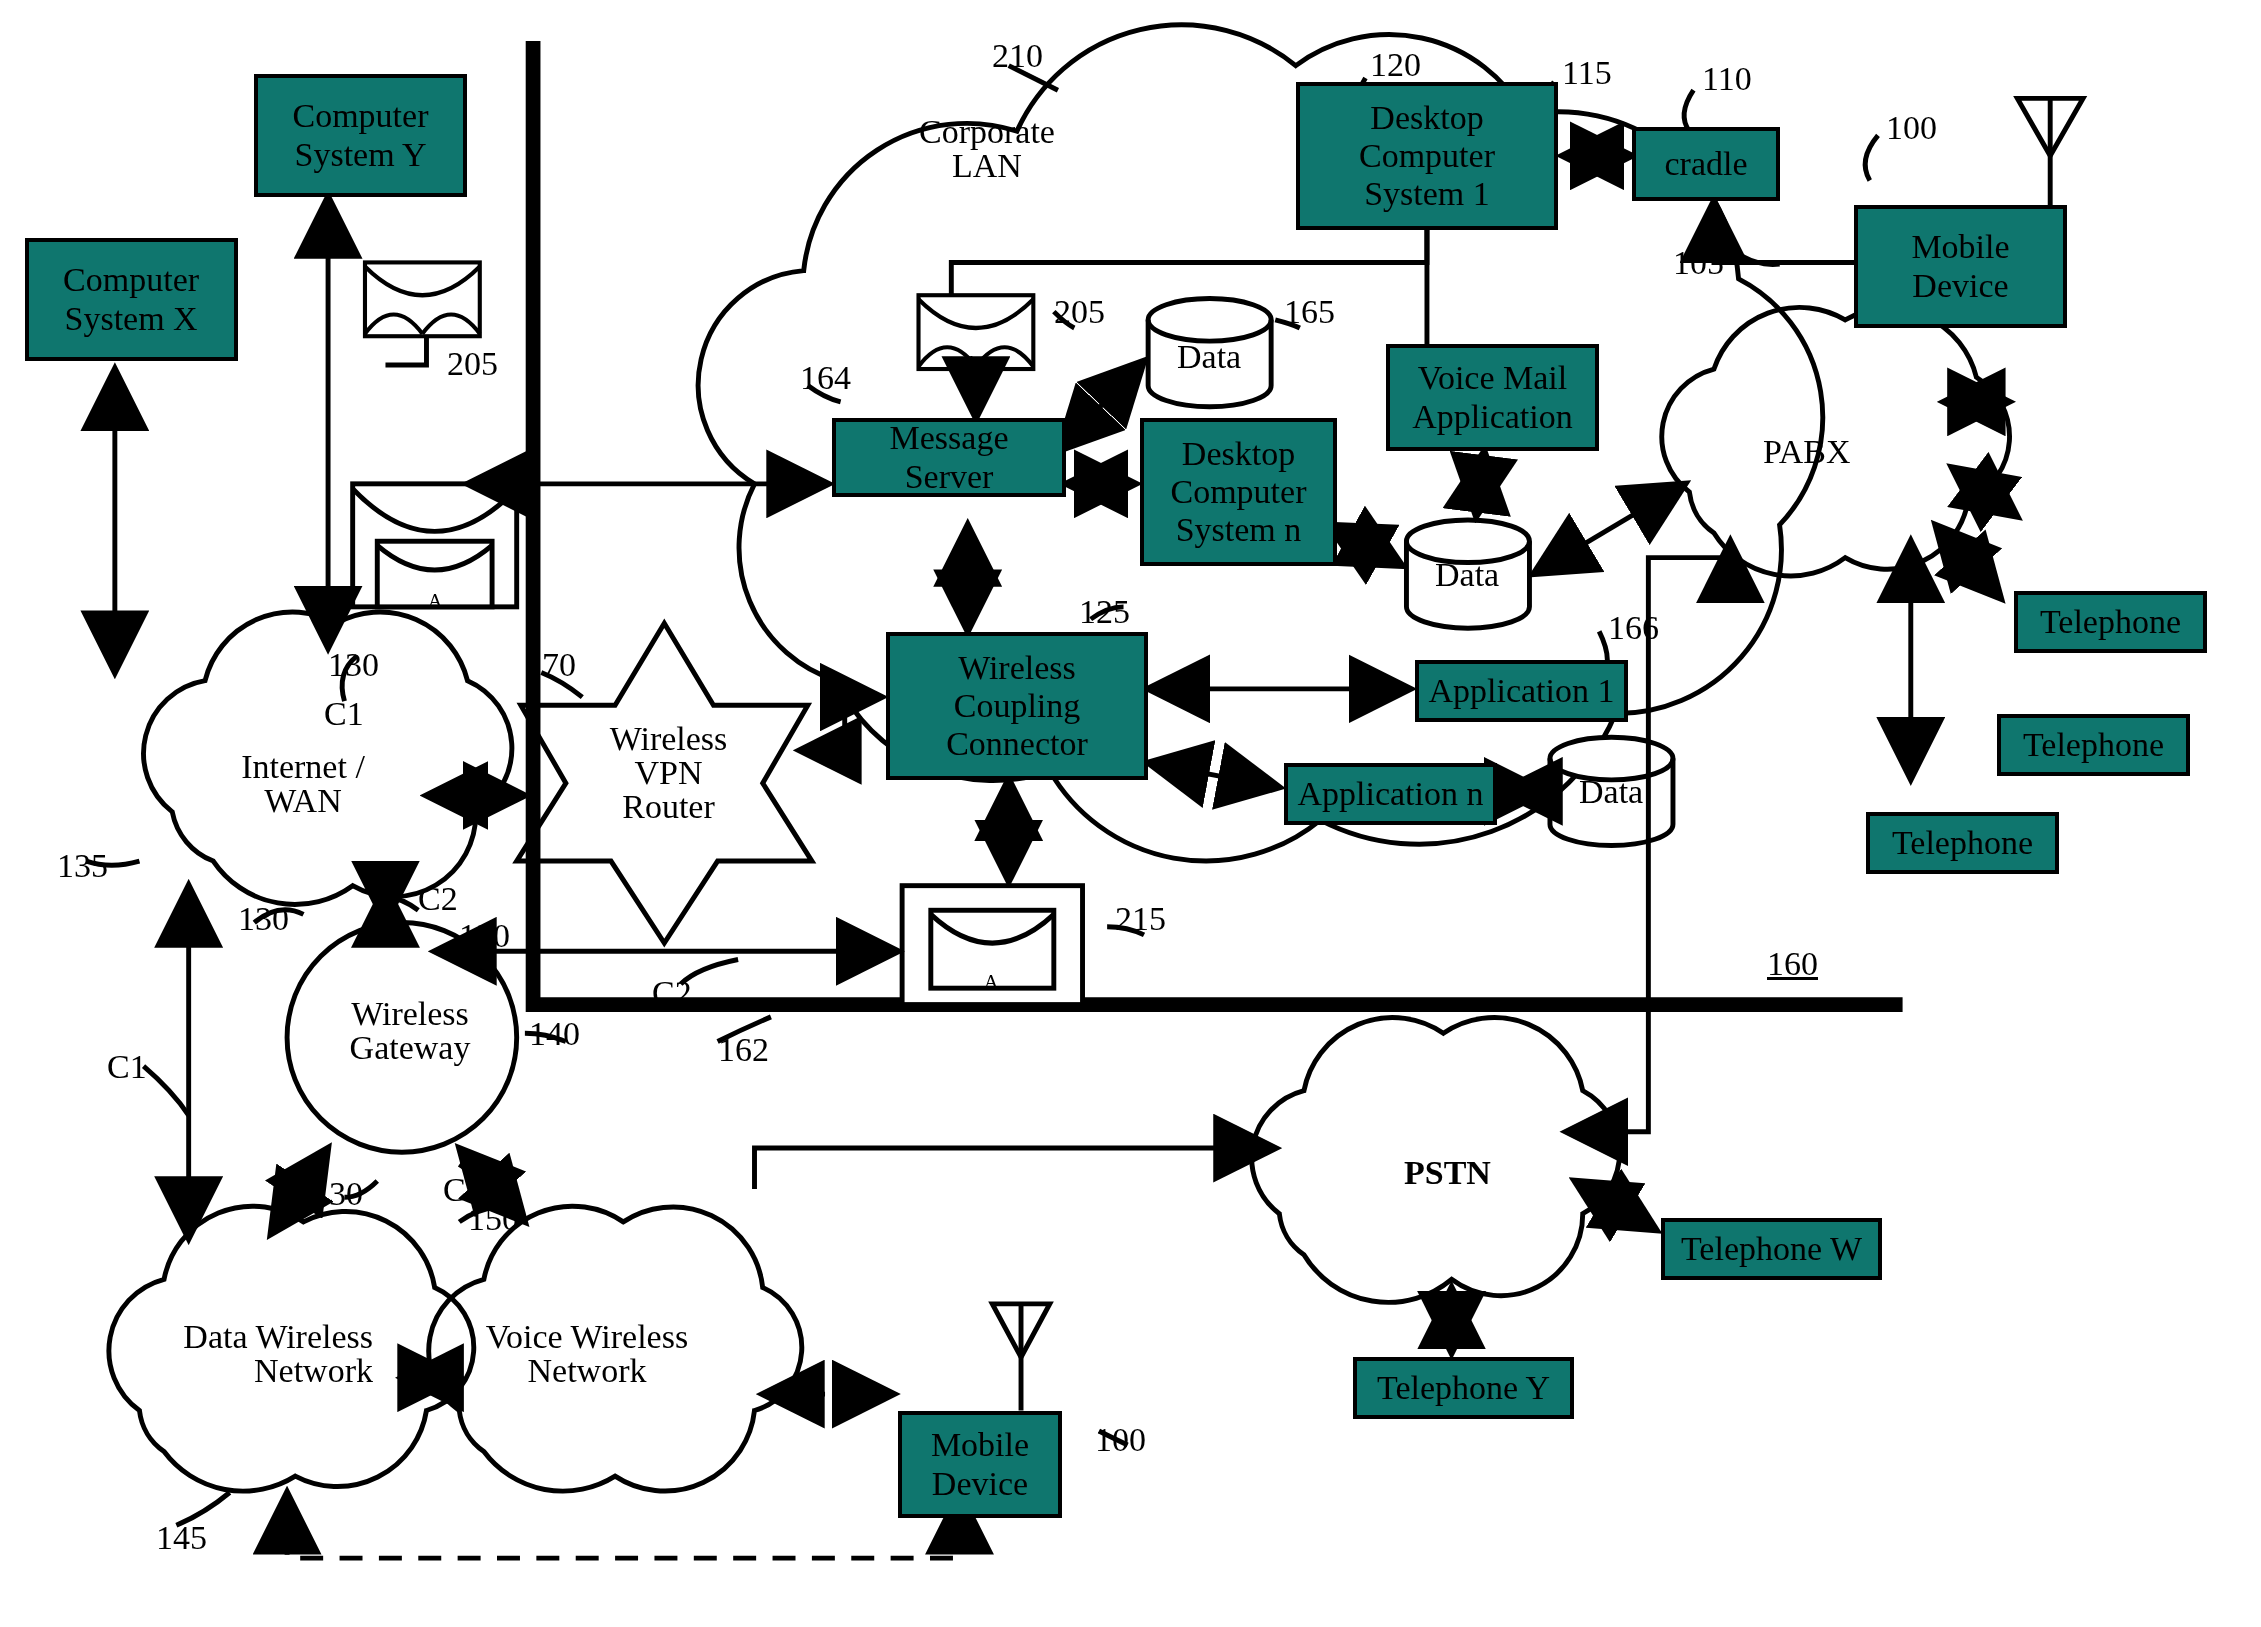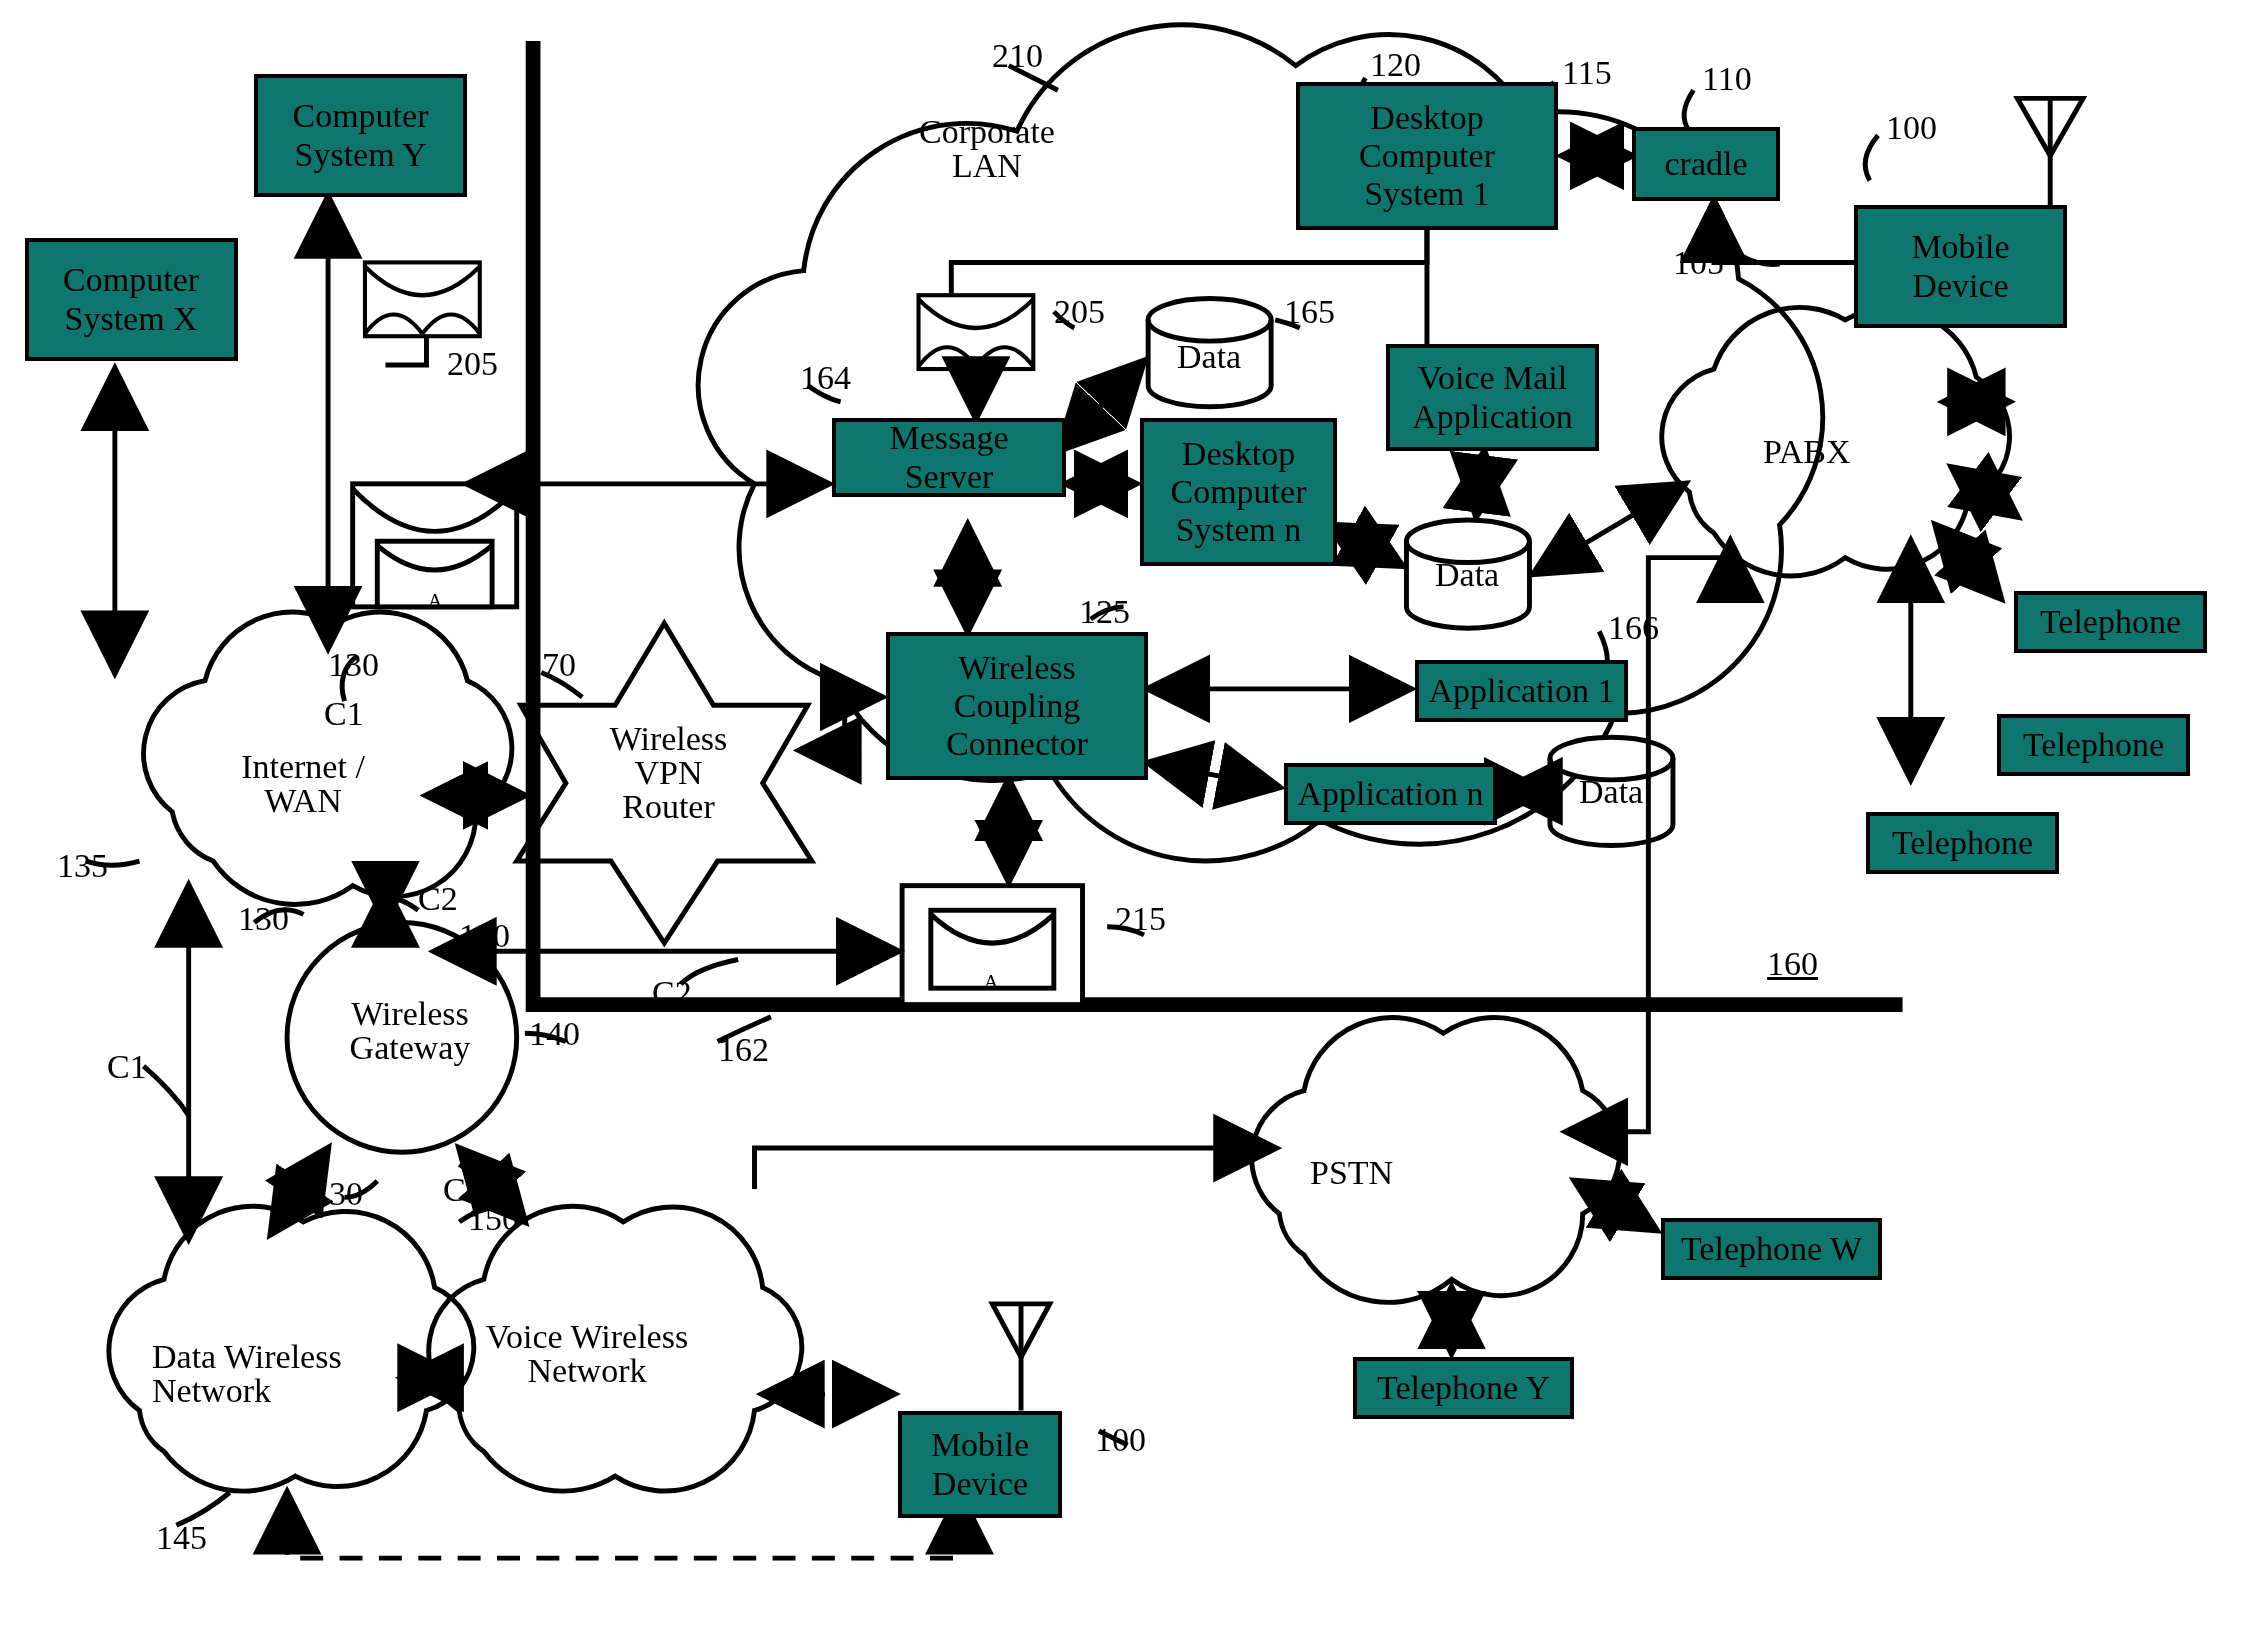--- a/index.html
+++ b/index.html
@@ -308,29 +308,29 @@
 <div class="label" style="left:1177px;top:340px;"><span>Data</span></div>
 <div class="label" style="left:1435px;top:558px;"><span>Data</span></div>
 <div class="label" style="left:1579px;top:775px;"><span>Data</span></div>
 
 <div class="label" style="left:607px;top:722px;width:123px;text-align:center;white-space:normal;"><span>Wireless<br>VPN<br>Router</span></div>
 
 <div class="label" style="left:217px;top:750px;width:172px;text-align:center;white-space:normal;"><span>Internet /<br>WAN</span></div>
 
 <div class="label" style="left:336px;top:997px;width:148px;text-align:center;white-space:normal;"><span>Wireless<br>Gateway</span></div>
 
-<div class="label" style="left:152px;top:1320px;width:221px;text-align:left;white-space:normal;margin-top:20px;"><span>Data Wireless<br>Network</span></div>
+<div class="label" style="left:152px;top:1320px;width:221px;text-align:right;white-space:normal;"><span>Data Wireless<br>Network</span></div>
 
 <div class="label" style="left:472px;top:1320px;width:230px;text-align:center;white-space:normal;"><span>Voice Wireless<br>Network</span></div>
 
 <div class="box" style="left:898px;top:1411px;width:164px;height:107px;">
       <span>Mobile<br>Device</span>
     </div>
 
-<div class="label" style="left:1310px;top:1156px;"><span>PSTN</span></div>
+<div class="label" style="left:1404px;top:1156px;font-weight:bold;"><span>PSTN</span></div>
 
 <div class="box" style="left:1661px;top:1218px;width:221px;height:62px;">
       <span>Telephone W</span>
     </div>
 
 <div class="box" style="left:1353px;top:1357px;width:221px;height:62px;">
       <span>Telephone Y</span>
     </div>
 
 <div class="label" style="left:1763px;top:435px;"><span>PABX</span></div>

